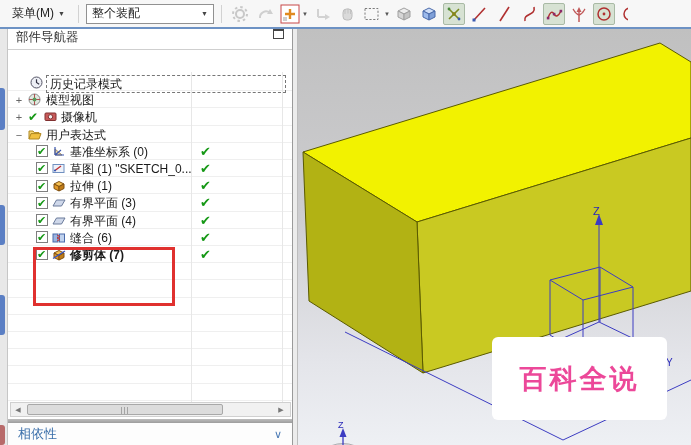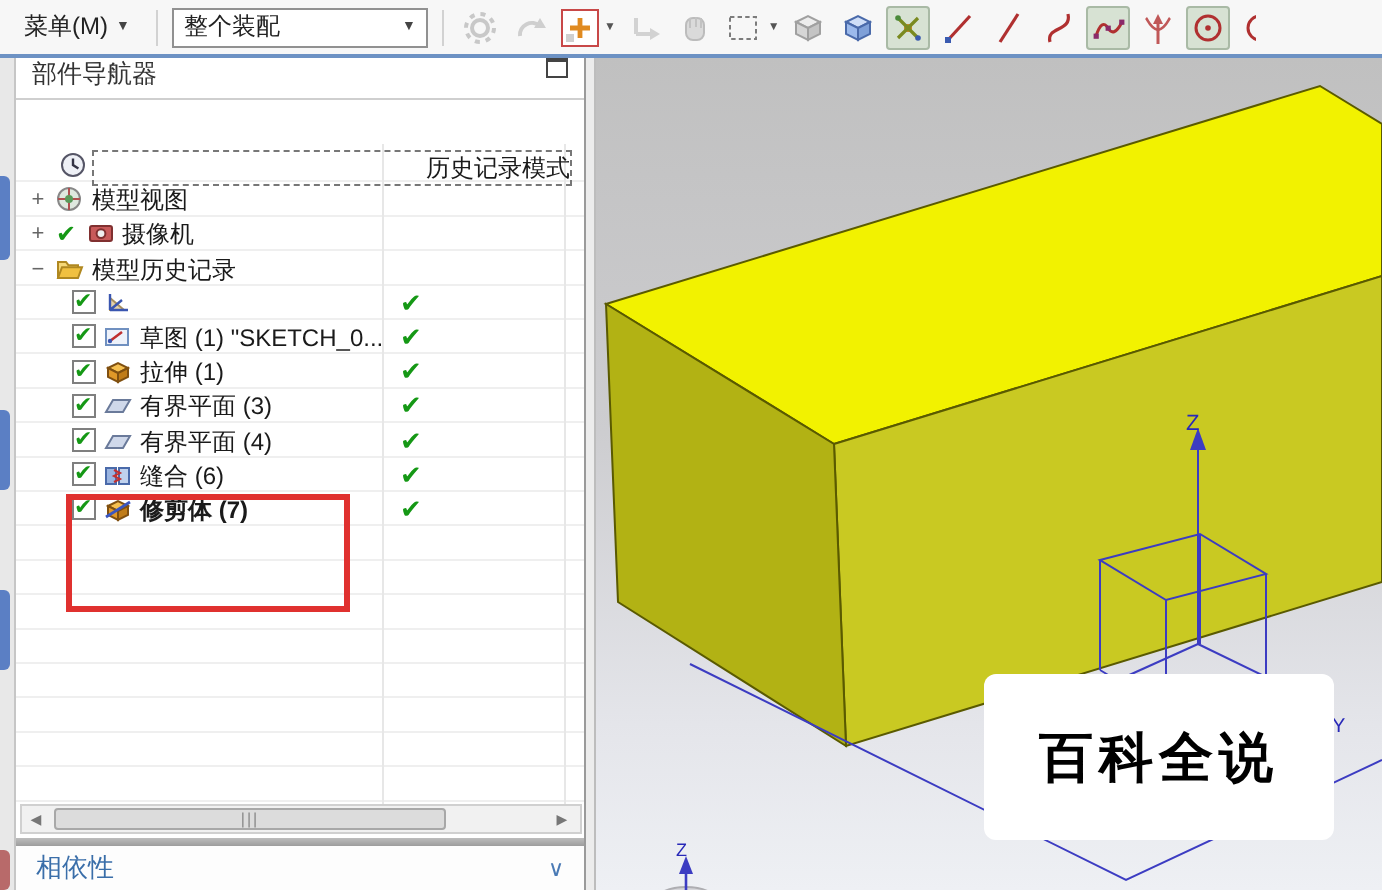--- a/index.html
+++ b/index.html
@@ -44,21 +44,21 @@
   .hline2 { left:274px; }
 
   .tree { position:absolute; left:0; top:43px; width:100%; height:330px; overflow:hidden;
           background:repeating-linear-gradient(to bottom,#fff 0,#fff 16.2px,#efefef 16.2px,#efefef 17.2px);
           background-position:0 2px; padding-top:2px; }
   .vcol { position:absolute; top:0; width:1px; height:330px; background:#e7e7e7; }
   .row { position:relative; height:17.2px; }
   .row span, .row i { line-height:16px; }
   .exp { position:absolute; left:6px; top:1px; width:10px; text-align:center; color:#666; font-size:11px; }
   .ficon { position:absolute; top:2px; }
-  .lbl { position:absolute; top:1px; font-size:12px; white-space:nowrap; color:#1a1a1a;text-align:right; }
+  .lbl { position:absolute; top:1px; font-size:12px; white-space:nowrap; color:#1a1a1a; }
   .lbl.b { font-weight:bold; }
   .focusbox { border:1px dashed #777; left:38px; right:6px; padding-left:3px; }
   .cb { position:absolute; left:28px; top:2.5px; width:12px; height:12px; background:#fff;
         border:1px solid #7f7f7f; }
   .cb i { position:absolute; left:0px; top:-3px; font-style:normal; color:#159815; font-weight:bold; font-size:11px; }
   .ok { position:absolute; left:192px; top:1px; color:#159815; font-weight:bold; font-size:13px; }
   .precheck { position:absolute; left:20px; top:1px; color:#159815; font-weight:bold; font-size:12px; }
   .red-annot { position:absolute; left:25px; top:218px; width:142px; height:59px;
                border:3px solid #e0312f; z-index:5; pointer-events:none; }
 
@@ -257,32 +257,33 @@
     </div>
 
 
     <div class="row">
       <span class="exp">−</span>
       <span class="ficon" style="left:20px">
         <svg width="14" height="13">
             <path d="M1,11 V3 h4 l1.2,1.6 H11 V6" fill="#f6d878" stroke="#b08820"></path>
             <path d="M1,11 L3,5.6 H13 L11,11 Z" fill="#f0c040" stroke="#b08820"></path>
           </svg></span>
-      <span class="lbl" style="left:38px">模型历史记录</span>
+      <span class="lbl" style="left:38px">用户表达式</span>
     </div>
 
     <div class="row">
       <span class="cb">
           <i>✔</i>
         </span>
       <span class="ficon" style="left:44px">
         <svg width="14" height="13">
             <polygon points="3,10 10,10 3,4" fill="#e4d2a8" stroke="#a89060"></polygon>
             <path d="M3,10 H12 M3,10 V2 M3,10 L9,5" fill="none" stroke="#3a56b0" stroke-width="1.2"></path>
           </svg></span>
+      <span class="lbl" style="left:62px">基准坐标系 (0)</span>
       <span class="ok">✔</span>
     </div>
 
     <div class="row">
       <span class="cb">
           <i>✔</i>
         </span>
       <span class="ficon" style="left:44px">
         <svg width="14" height="13">
             <rect x="1" y="2.5" width="11" height="8" fill="#eef2fa" stroke="#7090c0"></rect>
@@ -403,15 +404,15 @@
       <ellipse cx="50" cy="421" rx="15" ry="6.5" fill="#d6d6da" stroke="#aeaeb2"></ellipse>
       <line x1="50" y1="416" x2="50" y2="403" stroke="#3c3cc2" stroke-width="1.3"></line>
       <polygon points="50,399 46.5,408 53.5,408" fill="#3c3cc2"></polygon>
       <text x="45" y="399" font-size="9" fill="#2828b8">Z</text>
     </g>
   </svg>
 
   <div class="vsplit"></div>
 
   <div class="watermark">
-    <div class="wm-title" style="color:#000000">百科全说</div>
+    <div class="wm-title" style="color:#ec4899">百科全说</div>
   </div>
 </div>
 
 </body></html>

